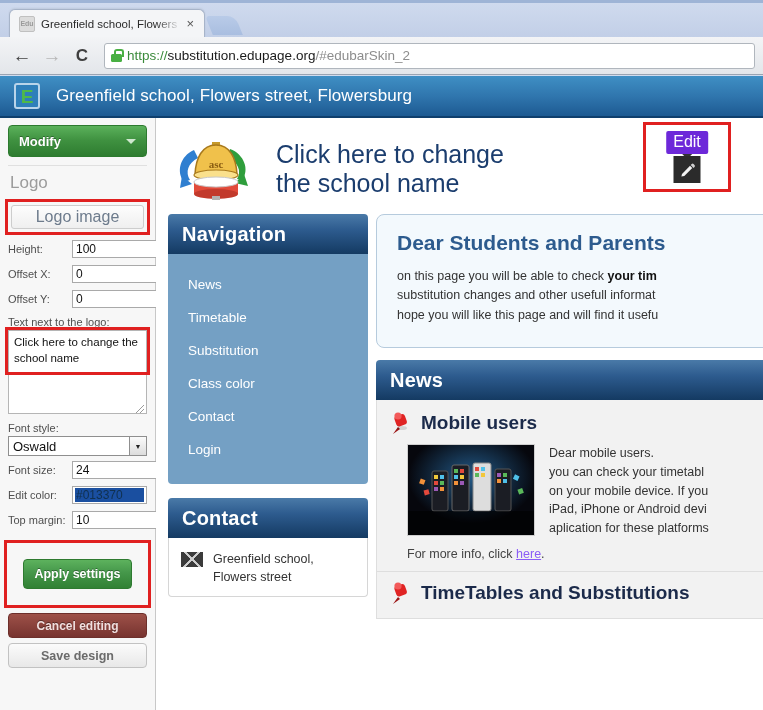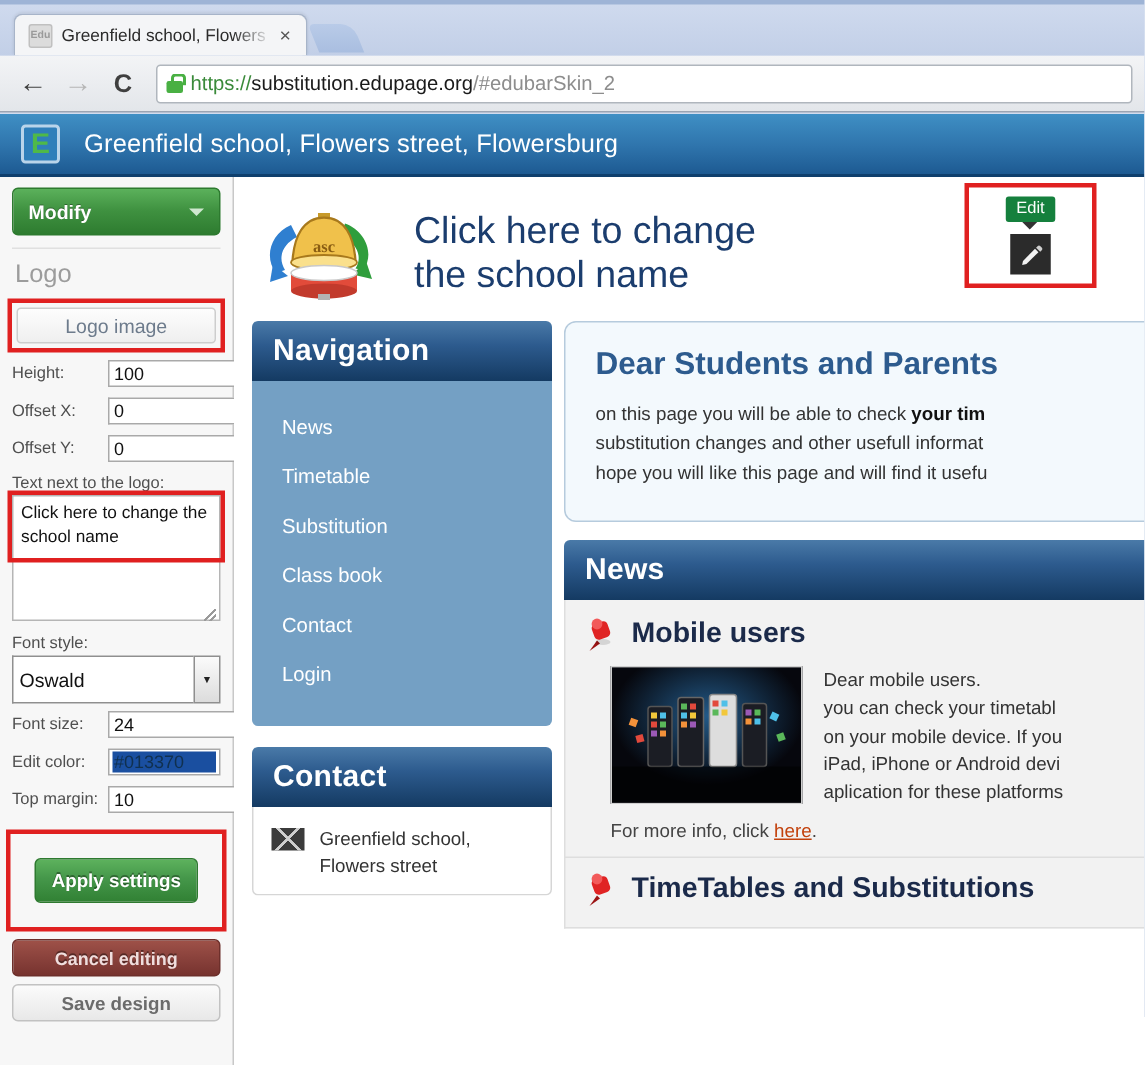--- a/index.html
+++ b/index.html
@@ -206,21 +206,21 @@
   }
   .redbox {
     border: 3px solid #e02020;
     position: relative;
   }
   .logo-image-btn {
     height: 24px;
     background: linear-gradient(180deg,#fdfdfd,#efefef);
     border: 1px solid #cdcdcd;
     border-radius: 3px;
-    font-size: 13px;
+    font-size: 16px;
     color: #6d7b8c;
     display:flex; align-items:center; justify-content:center;
     cursor:pointer;
   }
   .redbox-logo { padding: 3px; margin: 0 -3px; }
 
   .field-row {
     display:flex; align-items:center;
     height: 22px;
     margin-top: 3px;
@@ -271,21 +271,21 @@
     pointer-events:none;
   }
   .resize-grip {
     position:absolute; right:3px; bottom:3px;
     width:8px;height:8px;
     background:
       linear-gradient(135deg,transparent 45%,#9a9a9a 45%,#9a9a9a 55%,transparent 55%),
       linear-gradient(135deg,transparent 70%,#9a9a9a 70%,#9a9a9a 80%,transparent 80%);
   }
 
-  .sel-wrap { margin-top:2px; display:flex; height:32px; }
+  .sel-wrap { margin-top:2px; display:flex; height:20px; }
   .sel-wrap .selbox {
     flex:1; border:1px solid #8f8f8f; border-right:none;
     background:#fff; font-size:13px; color:#111;
     display:flex; align-items:center; padding:0 4px;
   }
   .sel-wrap .selarrow {
     width:18px; border:1px solid #8f8f8f;
     background:linear-gradient(180deg,#fbfbfb,#dcdcdc);
     display:flex;align-items:center;justify-content:center;
     font-size:7px; color:#222; cursor:pointer;
@@ -366,23 +366,23 @@
     position:absolute;
     right: 32px; top: 4px;
     width: 88px; height: 70px;
     border:3px solid #e02020;
     background:#fff;
   }
   .edit-tip {
     position:absolute;
     left: 50%; transform: translateX(-50%);
     top: 6px;
-    background:#15803d;
+    background:#6d28d9;
     color:#ffffff;
-    font-size:11px;
+    font-size:16px;
     padding:2px 7px 3px;
     border-radius:2px;
   }
   .edit-tip:after {
     content:'';
     position:absolute;
     left:50%; margin-left:-5px; bottom:-5px;
     border-left:5px solid transparent;
     border-right:5px solid transparent;
     border-top:5px solid #333333;
@@ -486,21 +486,21 @@
   .news-row { display:flex; gap:14px; padding-left:18px; }
   .phones-img {
     width:128px; height:92px; flex:none;
     border:1px solid #cfcfcf;
     background:#07080f;
     position:relative;
     overflow:hidden;
   }
   .news-text { font-size:12.5px; color:#333; line-height:1.5; white-space:nowrap;}
   .news-more { font-size:12.5px; color:#444; padding-left:18px; margin-top:9px;}
-  .news-more a { color:#c2410c; }
+  .news-more a { color:#8b5cf6; }
   .news-item2 {
     background:#f2f2f2;
     border:1px solid #dedede;
     border-top:none;
     padding: 8px 12px 12px 12px;
     display:flex; align-items:center; gap:8px;
   }
 </style>
 </head>
 <body>
@@ -667,21 +667,21 @@
         <div class="cols">
 
           <div class="col-left">
 
             <div class="panel">
               <div class="panel-head">Navigation</div>
               <div class="nav-body">
                 <div class="nav-item">News</div>
                 <div class="nav-item">Timetable</div>
                 <div class="nav-item">Substitution</div>
-                <div class="nav-item">Class book</div>
+                <div class="nav-item">Class color</div>
                 <div class="nav-item">Contact</div>
                 <div class="nav-item">Login</div>
               </div>
             </div>
 
             <div class="panel">
               <div class="panel-head">Contact</div>
               <div class="contact-body">
                 <div class="mail-icon"></div>
                 <div class="contact-text">

